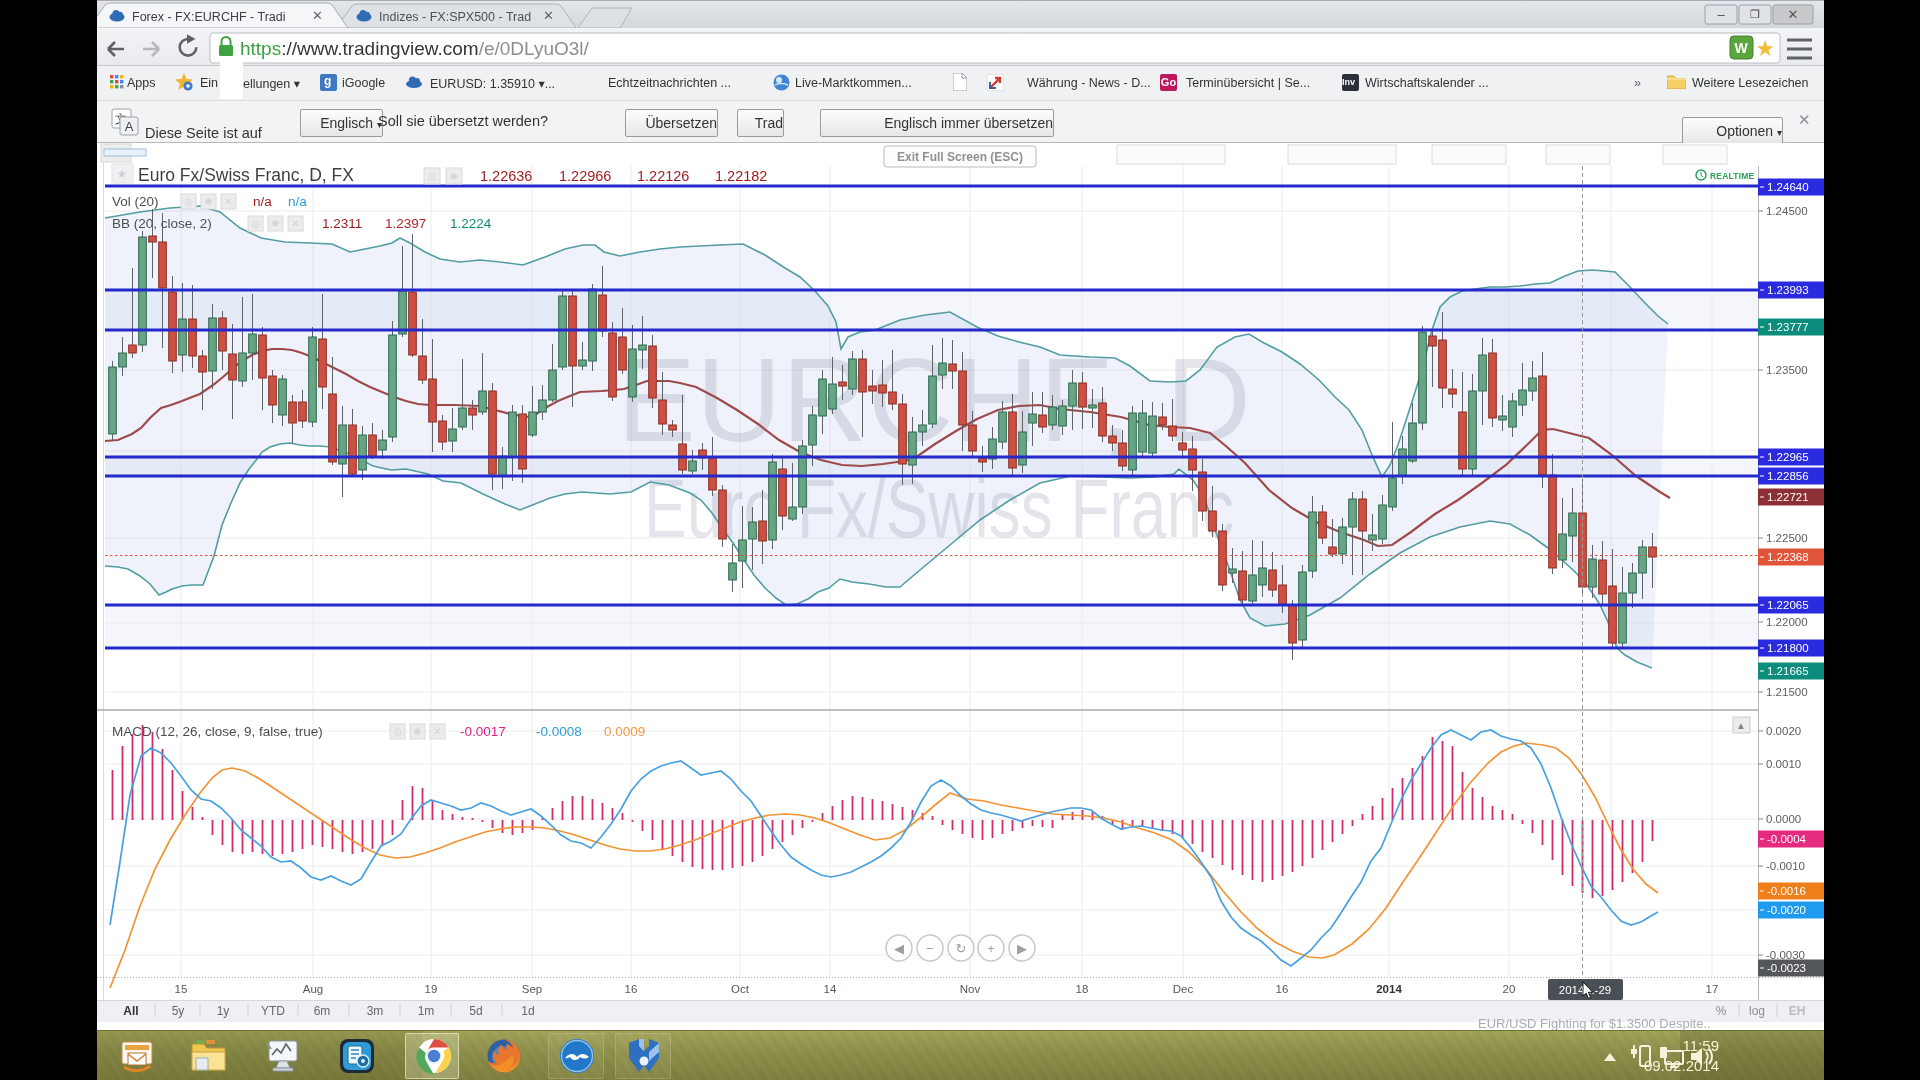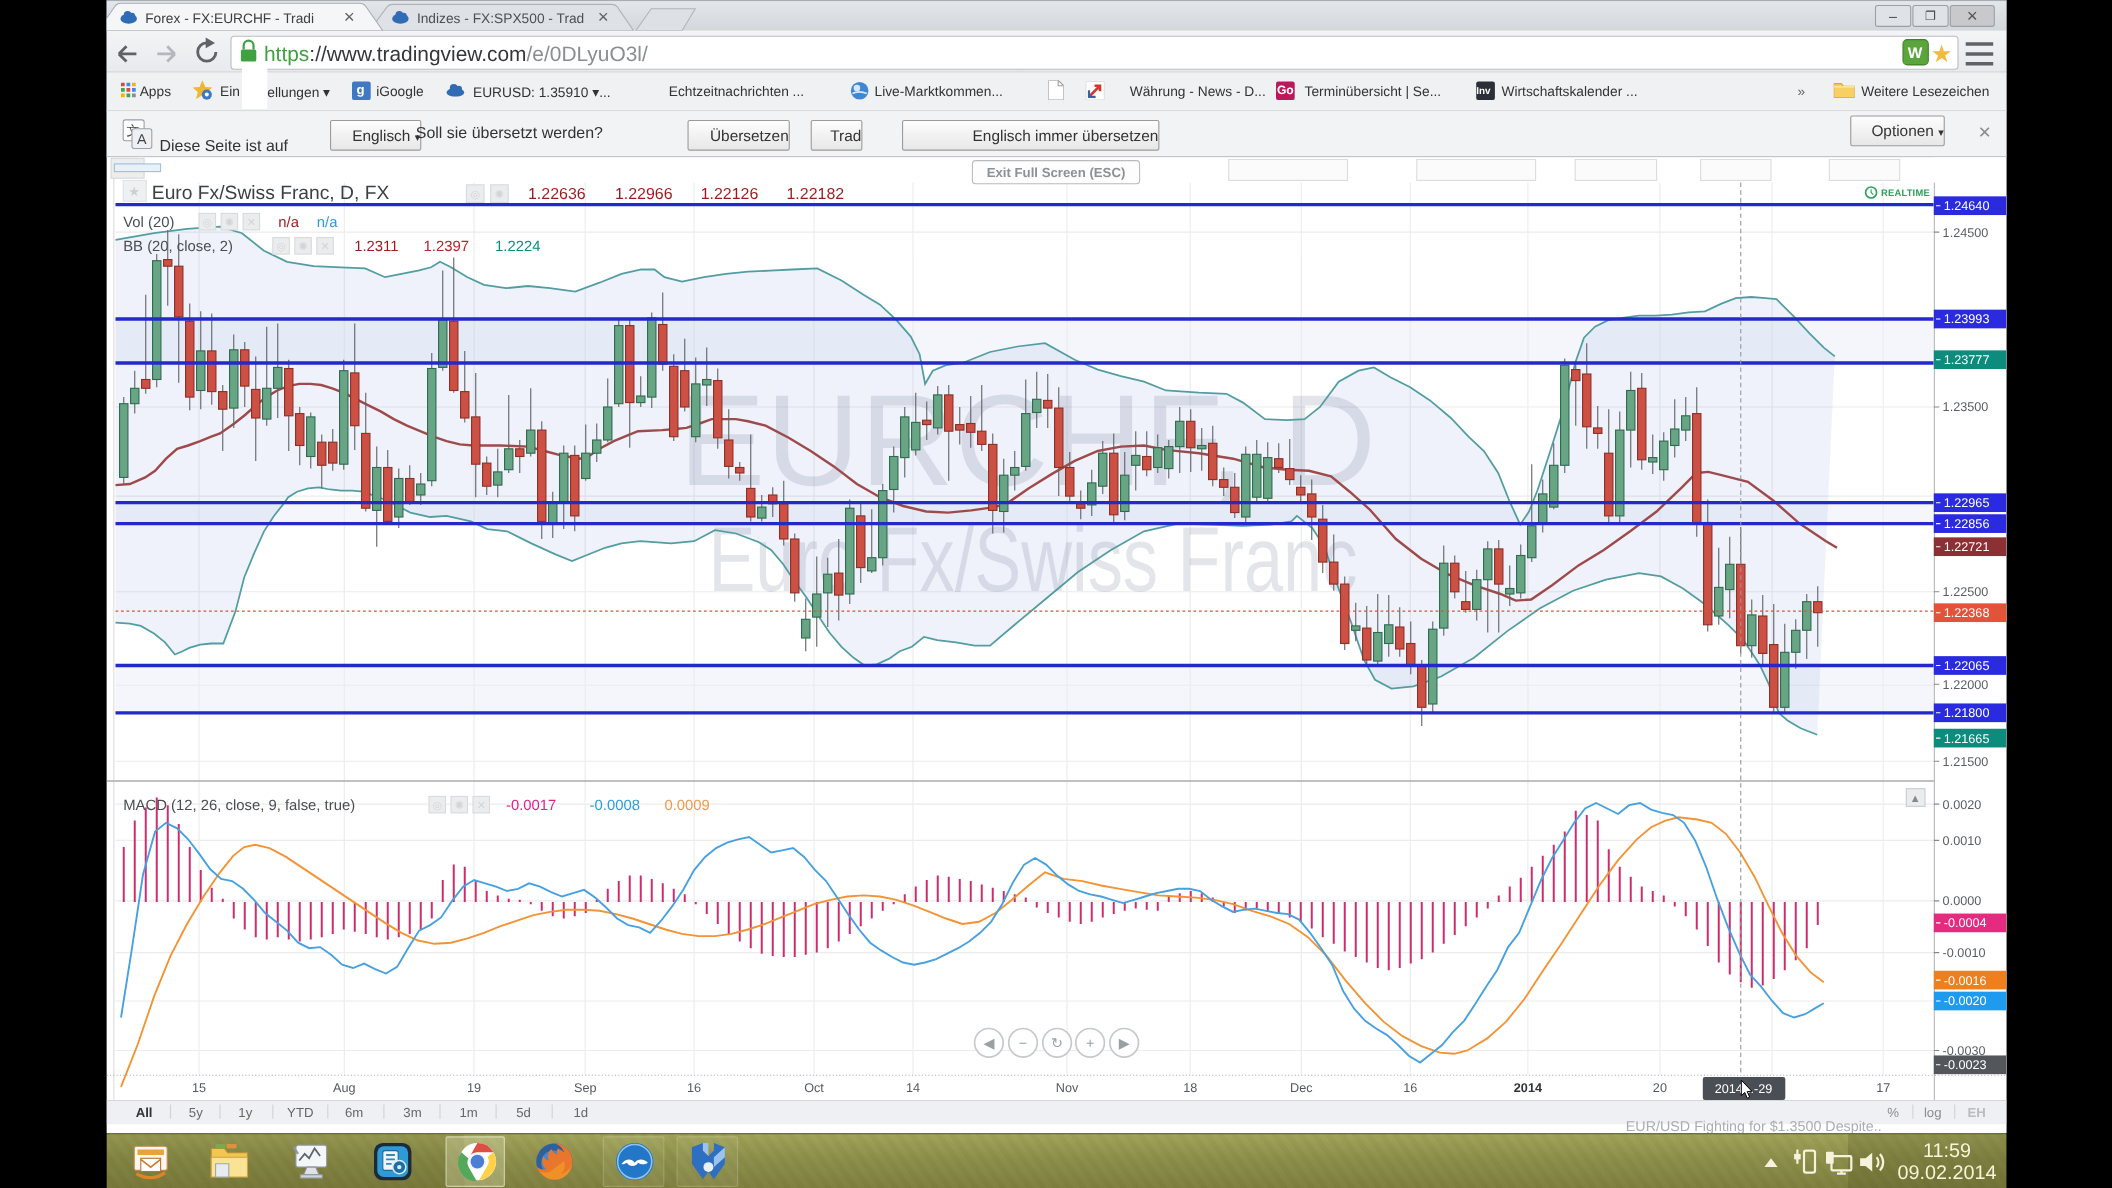--- a/index.html
+++ b/index.html
@@ -123,21 +123,21 @@
         <text x="10" y="15" font-size="12" text-anchor="middle" fill="#444">文</text>
         <rect x="9" y="9" width="18" height="18" rx="2" fill="#eef1f4" stroke="#9aa0a6"></rect>
         <text x="18" y="23" font-size="13" text-anchor="middle" fill="#444">A</text>
       </svg>
 <span class="abs" style="left:48px;top:24px">Diese Seite ist auf</span>
 <div class="btn" style="left:203px;top:8px;width:83px">Englisch <span style="font-size:10px">▾</span></div>
 <span class="abs" style="left:281px;top:12px">Soll sie übersetzt werden?</span>
 <div class="btn" style="left:528px;top:8px;width:93px">Übersetzen</div>
 <div class="btn" style="left:640px;top:8px;width:47px">Trad</div>
 <div class="btn" style="left:723px;top:8px;width:234px">Englisch immer übersetzen</div>
-<div class="btn" style="left:1585px;top:4px;width:86px">Optionen <span style="font-size:10px">▾</span></div>
+<div class="btn" style="left:1585px;top:16px;width:101px">Optionen <span style="font-size:10px">▾</span></div>
 <span class="abs" style="left:1701px;top:10px;color:#8a8e92;font-size:15px">✕</span>
 </div>
 <svg width="1727" height="887" viewBox="97 143 1727 887" xmlns="http://www.w3.org/2000/svg" style="position:absolute;left:0;top:143px" font-family="Liberation Sans, sans-serif">
 <rect x="97" y="143" width="1727" height="887" fill="#ffffff"></rect>
 <path d="M103.5 148V1000" stroke="#dcdcdc" stroke-width="1"></path>
 <rect x="101" y="144" width="30" height="18" fill="#eceded" stroke="#d8d8d8"></rect>
 <rect x="104" y="149" width="42" height="7" fill="#e8f1fa" stroke="#9cc0de"></rect>
 <rect x="1117" y="145" width="108" height="19" fill="#fbfbfb" stroke="#dcdcdc"></rect>
 <rect x="1288" y="145" width="108" height="19" fill="#fbfbfb" stroke="#dcdcdc"></rect>
 <rect x="1432" y="145" width="74" height="19" fill="#fbfbfb" stroke="#dcdcdc"></rect>
@@ -556,13 +556,13 @@
     </svg>
 <svg class="abs" style="left:1562px;top:12px" width="26" height="26">
       <rect x="1" y="4" width="7" height="11" rx="1" fill="#f5f2dd"></rect>
       <rect x="6" y="8" width="18" height="13" rx="1" fill="none" stroke="#f5f2dd" stroke-width="2"></rect>
       <path d="M11 24h8M15 21v3" stroke="#f5f2dd" stroke-width="2"></path>
     </svg>
 <svg class="abs" style="left:1592px;top:12px" width="26" height="26">
       <path d="M2 10v7h5l6 5V5l-6 5z" fill="#f5f2dd"></path>
       <path d="M17 9a7 7 0 0 1 0 9M20 6a11 11 0 0 1 0 15" stroke="#f5f2dd" stroke-width="2" fill="none"></path>
     </svg>
-<div class="abs" style="left:1628px;top:5px;width:90px;height:40px;color:#f7f4da;font-size:18px;text-align:center;line-height:20px">11:59<br>09.02.2014</div>
+<div class="abs" style="left:1532px;top:5px;width:90px;height:40px;color:#f7f4da;font-size:15px;text-align:right;line-height:20px">11:59<br>09.02.2014</div>
 </div>
 </body></html>

